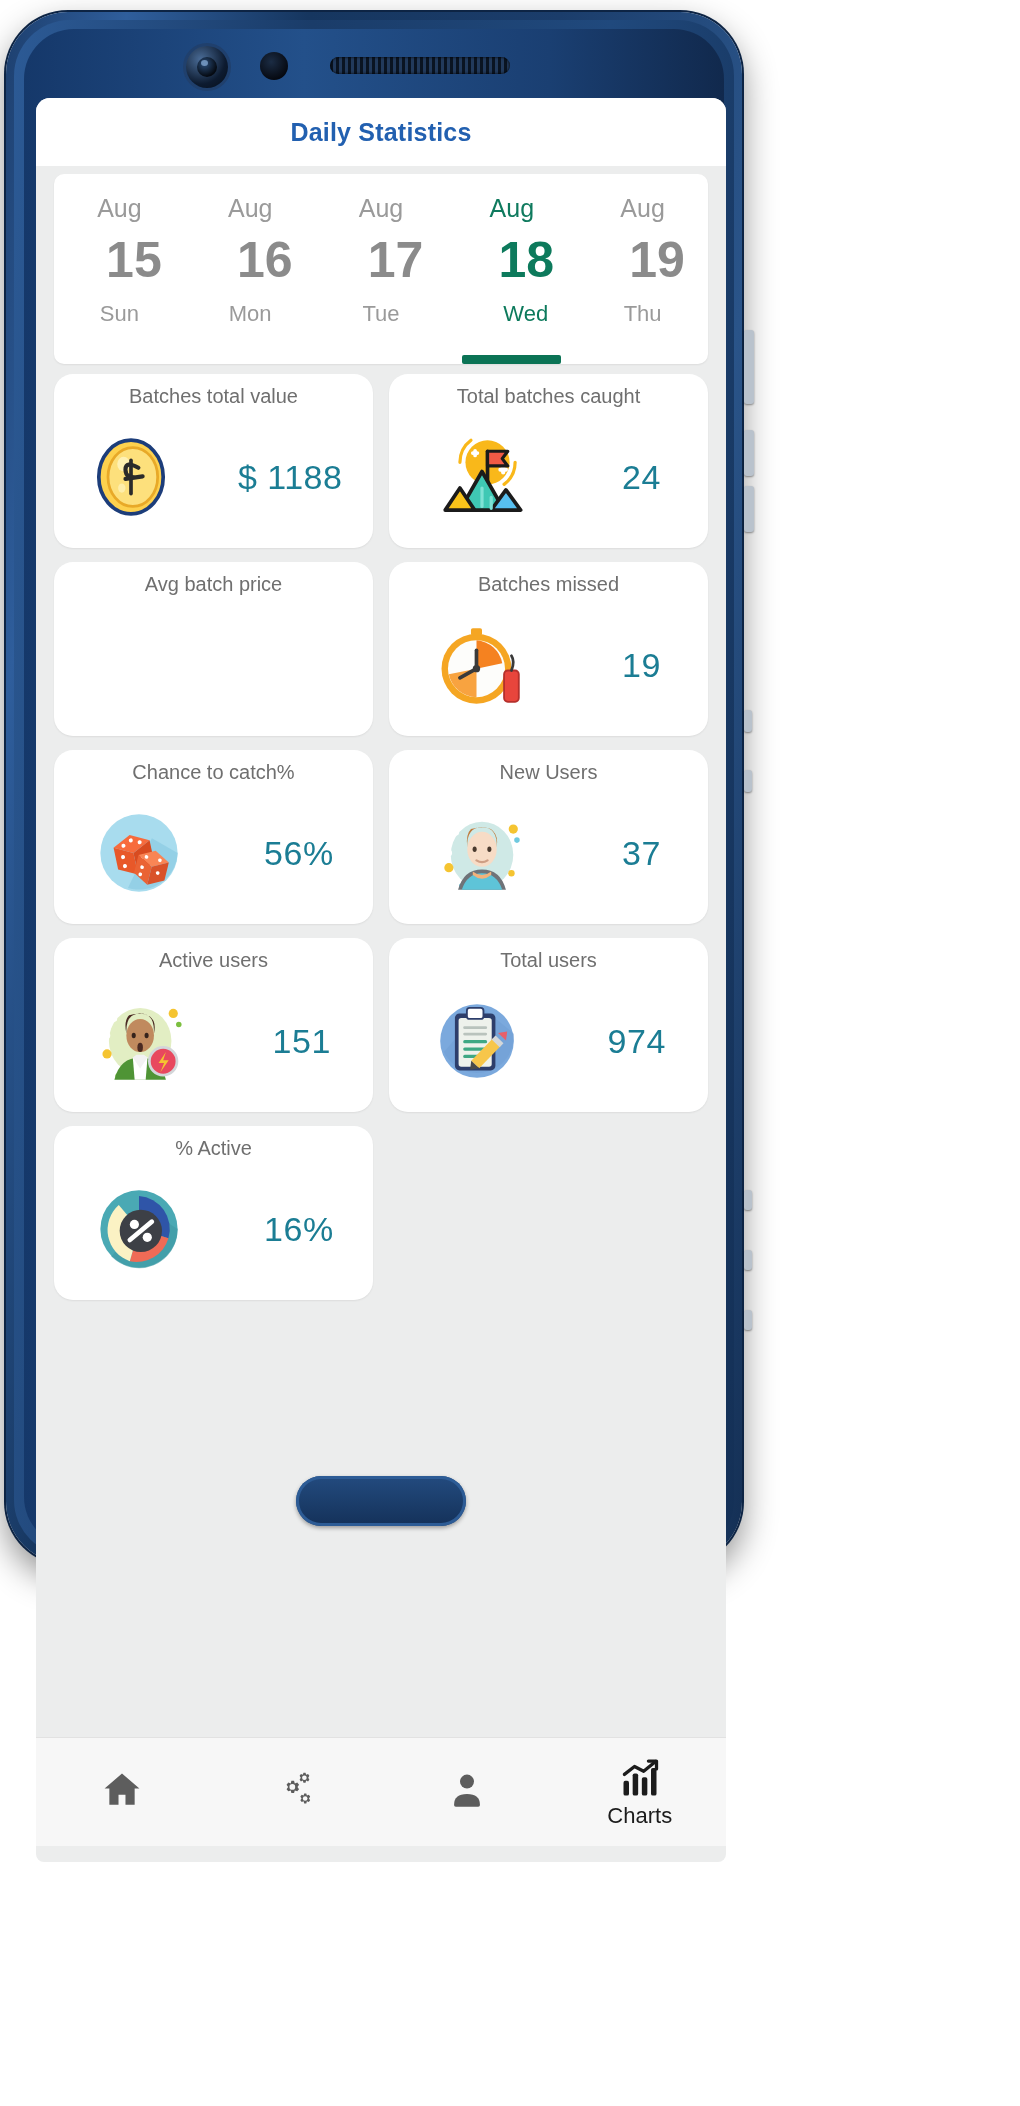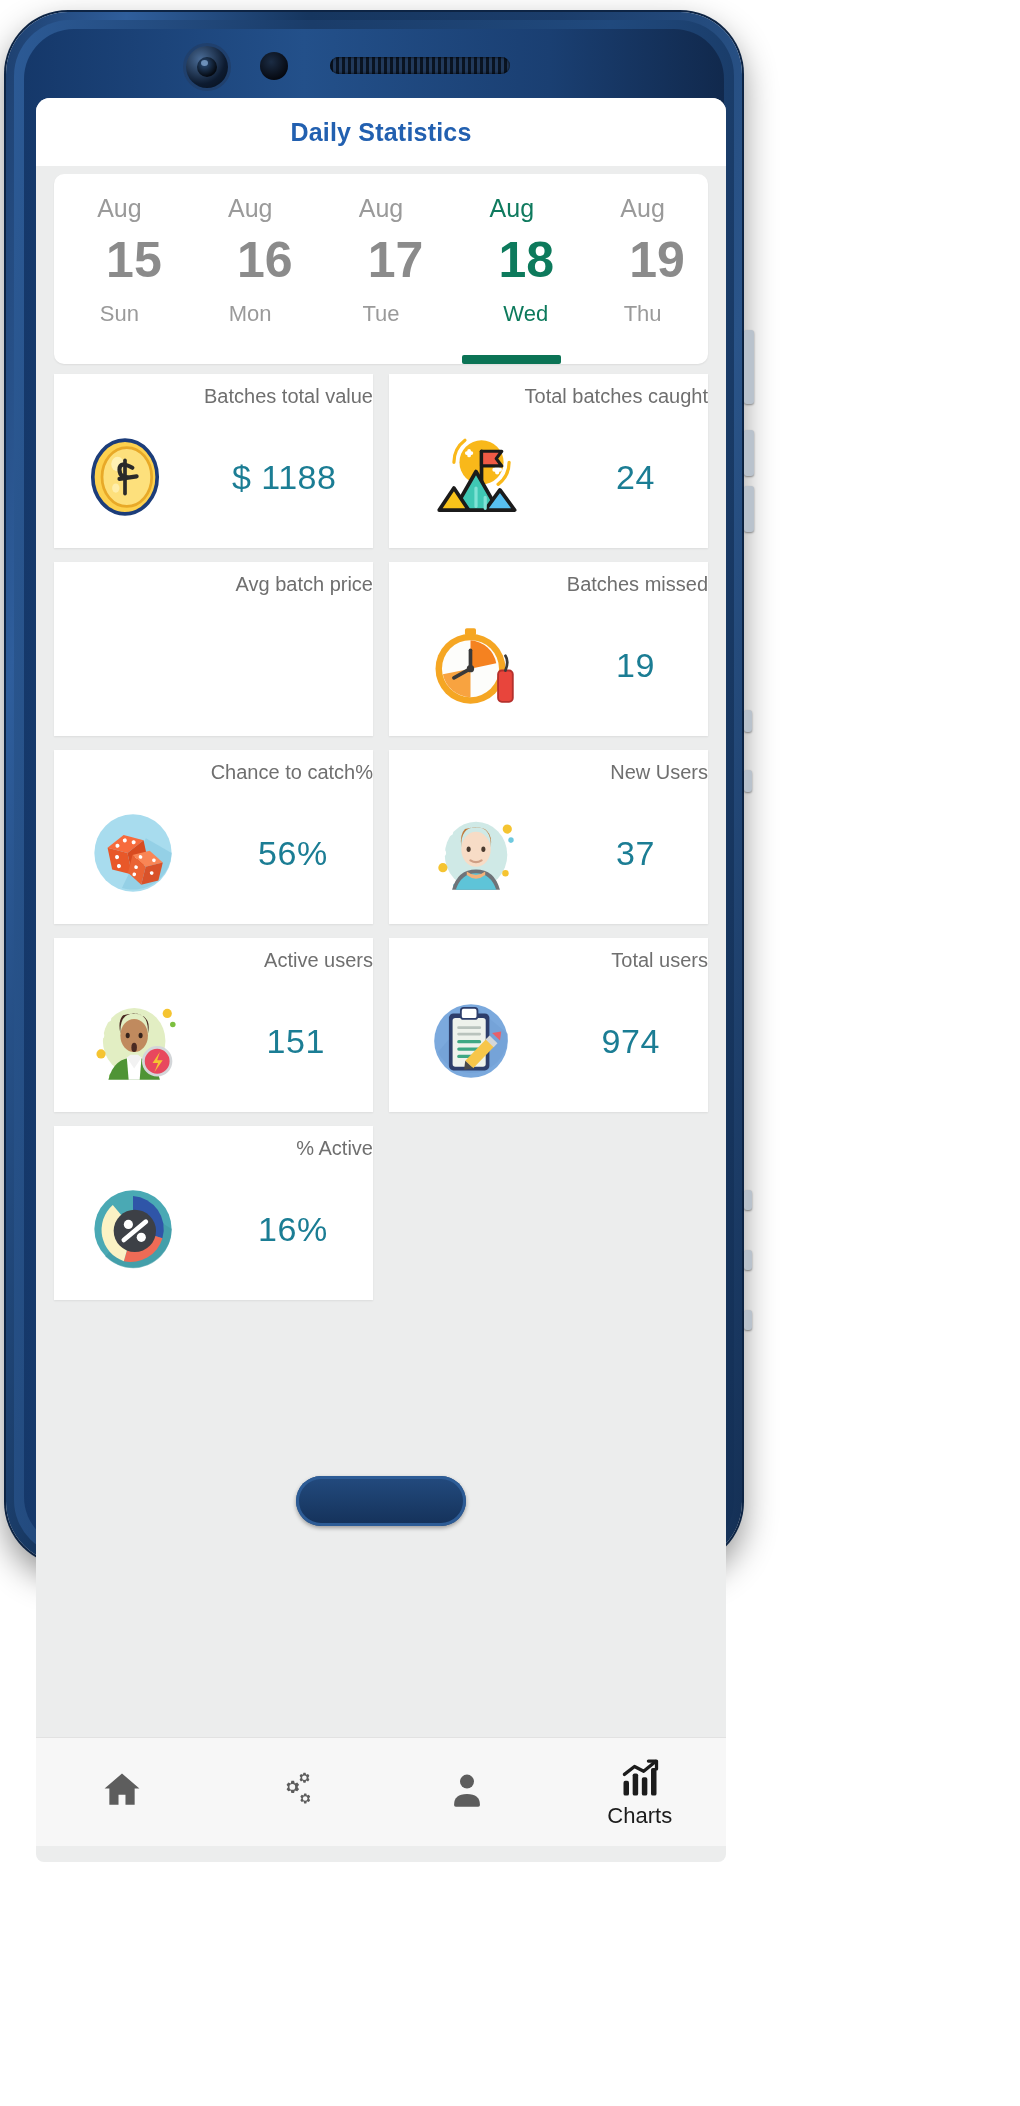--- a/index.html
+++ b/index.html
@@ -65,22 +65,22 @@
   .day-num{font-size:50px;color:#8b8b8b;font-weight:bold;line-height:1;margin-top:14px;margin-left:29px;}
   .day-dow{font-size:22px;color:#9a9a9a;margin-top:18px;line-height:1;}
   .day-col.sel .day-mon{color:#0f7a5e;}
   .day-col.sel .day-num{color:#0d7a5c;}
   .day-col.sel .day-dow{color:#0d7a5c;margin-left:28px;}
   .sel-bar{position:absolute;bottom:0;left:12%;width:76%;height:9px;background:#0b7355;border-radius:2px;}
 
   
   .grid{padding:10px 18px 14px 18px;background:#eceded;display:grid;
     grid-template-columns:1fr 1fr;gap:14px 16px;}
-  .card{background:#ffffff;border-radius:0;height:162px;box-shadow:0 1px 2px rgba(0,0,0,.07);
-    display:flex;flex-direction:column;align-items:flex-end;padding-top:12px;position:relative;}
+  .card{background:#ffffff;border-radius:19px;height:162px;box-shadow:0 1px 2px rgba(0,0,0,.07);
+    display:flex;flex-direction:column;align-items:center;padding-top:12px;position:relative;}
   .card-label{font-size:20px;color:#6f6f6f;line-height:1;}
   .card-body{flex:1;width:100%;display:flex;align-items:center;justify-content:space-around;padding:0 6px;}
   .card-icon{width:92px;height:92px;flex:0 0 92px;display:flex;align-items:center;justify-content:center;}
   .card-icon svg{width:92px;height:92px;display:block;}
   .card-value{font-size:34px;color:#1b7d94;white-space:nowrap;letter-spacing:.5px;}
 
   
   .bottomnav{position:absolute;left:0;bottom:16px;width:690px;height:108px;background:#f7f7f7;
     border-top:1px solid #e2e2e2;display:flex;align-items:center;}
   .navitem{flex:1;display:flex;flex-direction:column;align-items:center;justify-content:center;gap:4px;}

